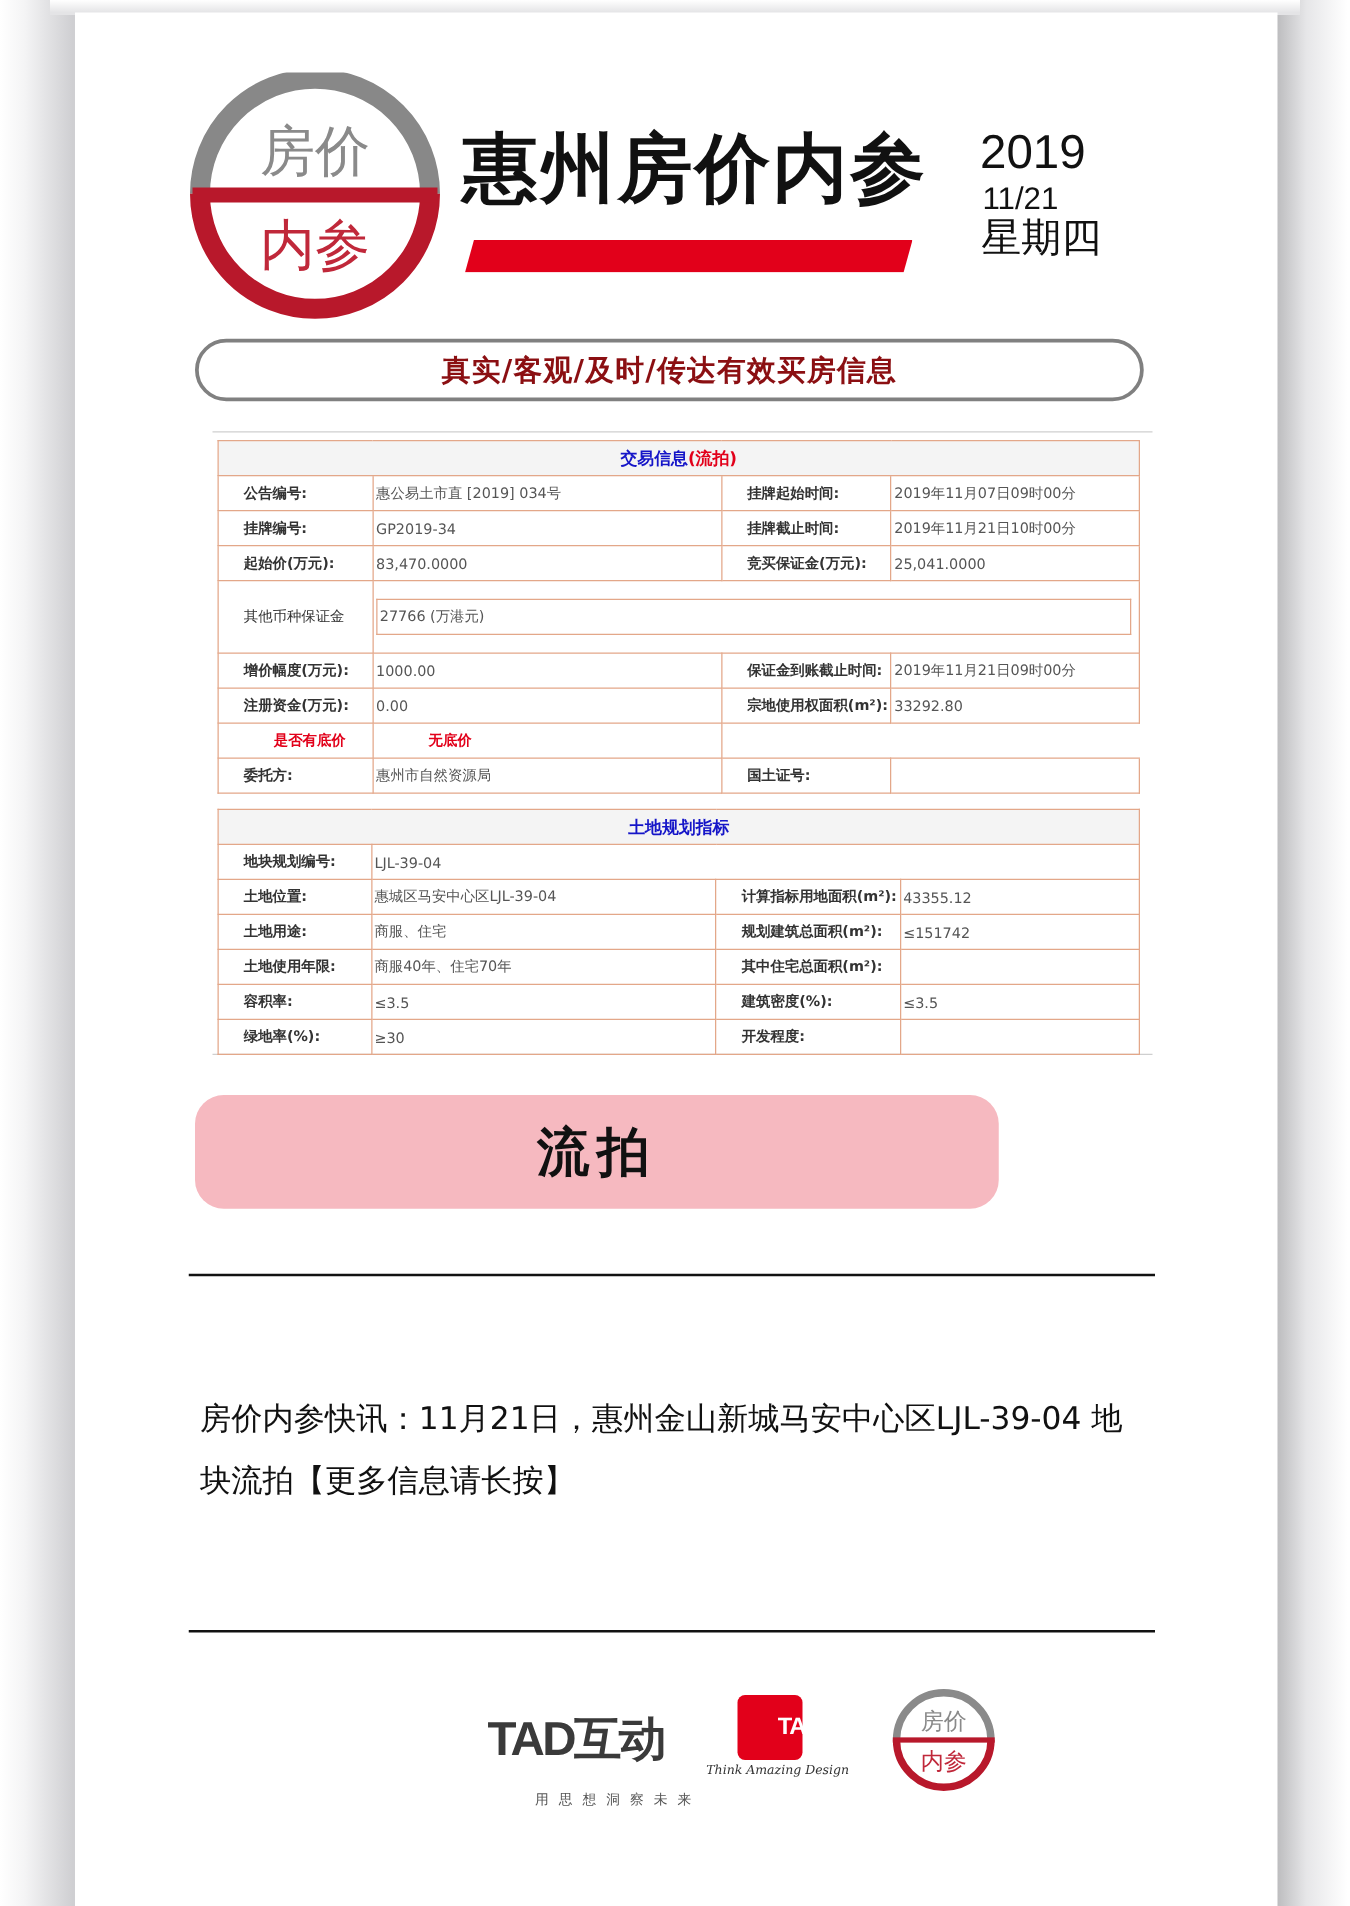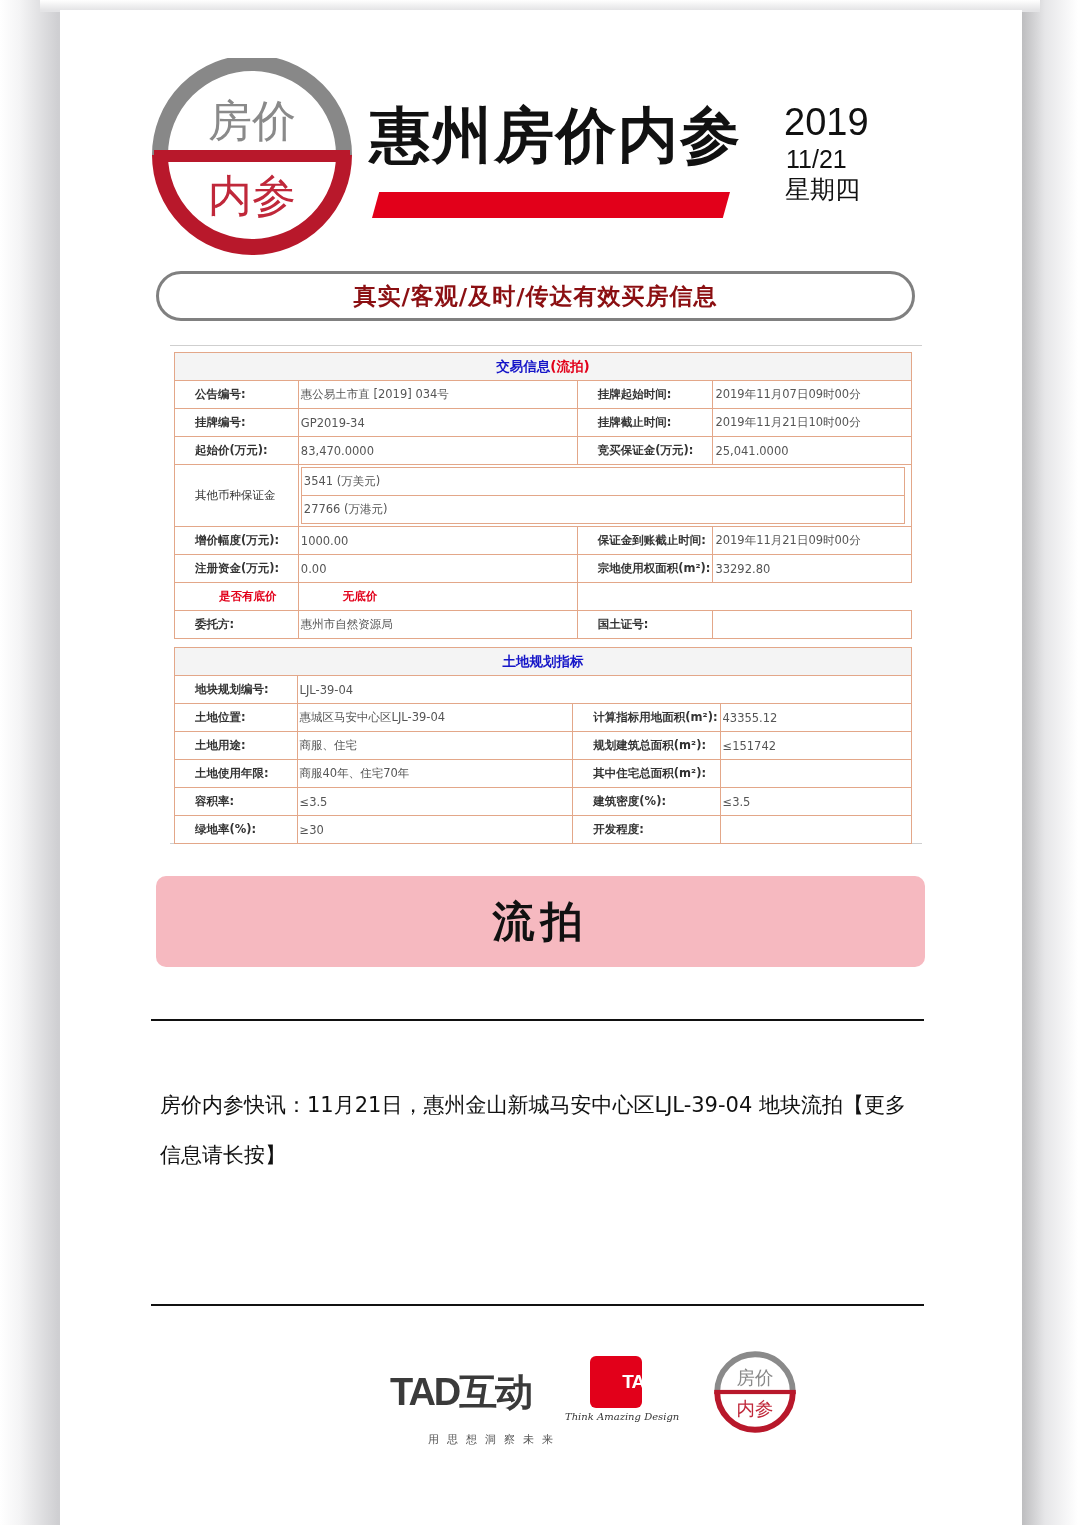--- a/index.html
+++ b/index.html
@@ -41,21 +41,21 @@
   .date-year {
     position: absolute; left: 784px; top: 100px;
     font-family: "Liberation Sans", sans-serif; font-size: 38px; color: #111; line-height: 44px;
   }
   .date-md {
     position: absolute; left: 786px; top: 144px;
     font-family: "Liberation Sans", sans-serif; font-size: 25px; color: #111; line-height: 30px;
   }
   .date-wd {
     position: absolute; left: 785px; top: 175px;
-    font-family: "DejaVu Sans", sans-serif; font-size: 25px; color: #111; line-height: 30px;
+    font-family: "DejaVu Sans", sans-serif; font-size: 32px; color: #111; line-height: 30px;
   }
 
   
   .slogan {
     position: absolute; left: 156px; top: 271px; width: 759px; height: 50px;
     border: 3px solid #808080; border-radius: 25px;
     display: flex; align-items: center; justify-content: center;
     background: #fff;
     text-align: center;
   }
@@ -86,34 +86,34 @@
   .head .red { color: #e2001a; }
   table.info td.red-lbl, table.info td.red-val { color: #e2001a; font-weight: bold; padding-left: 44px; }
   .inner-wrap { padding: 2px 6px 2px 2px !important; }
   .inner-tbl { border-collapse: collapse; width: 100%; }
   .inner-tbl td { border: 1.5px solid #e3a789; height: 27px; padding: 0 6px; color: #555; font-size: 11.5px; }
   #t1 { top: 6px; }
   #t2 { top: 301px; }
 
   
   .status {
-    position: absolute; left: 156px; top: 876px; width: 769px; height: 91px;
-    background: #f6b9c0; border-radius: 10px;
+    position: absolute; left: 156px; top: 876px; width: 643px; height: 91px;
+    background: #f6b9c0; border-radius: 23px;
     display: flex; align-items: center; justify-content: center;
   }
   .status span {
     font-family: "DejaVu Sans", sans-serif; font-weight: bold; font-size: 42px; color: #111;
     letter-spacing: 6px;
   }
   .hr {
     position: absolute; left: 151px; width: 773px; height: 2px; background: #111;
   }
   .news {
-    position: absolute; left: 160px; top: 1080px; width: 760px;
-    font-family: "DejaVu Sans", sans-serif; font-size: 21px; line-height: 50px; color: #111;
+    position: absolute; left: 160px; top: 1110px; width: 760px;
+    font-family: "DejaVu Sans", sans-serif; font-size: 25px; line-height: 50px; color: #111;
   }
 
   
   .tad-word {
     position: absolute; left: 390px; top: 1370px;
     font-family: "Liberation Sans", sans-serif; font-weight: bold; 
     font-size: 38px; color: #3a3a3a; letter-spacing: -2px; line-height: 44px;
   }
   .tad-tag {
     position: absolute; left: 428px; top: 1432px;
@@ -193,23 +193,20 @@
       <td class="lbl">起始价(万元):</td>
       <td class="val">83,470.0000</td>
       <td class="lbl">竞买保证金(万元):</td>
       <td class="val">25,041.0000</td>
     </tr>
     <tr>
       <td class="lbl" style="font-weight:normal;color:#333;height:58px">其他币种保证金</td>
       <td class="inner-wrap" colspan="3">
         <table class="inner-tbl">
           <tbody>
-                <tr>
-                  <td>3541 (万美元)</td>
-                </tr>
           <tr>
                   <td>27766 (万港元)</td>
                 </tr>
         </tbody>
             </table>
       </td>
     </tr>
     <tr>
       <td class="lbl">增价幅度(万元):</td>
       <td class="val">1000.00</td>

